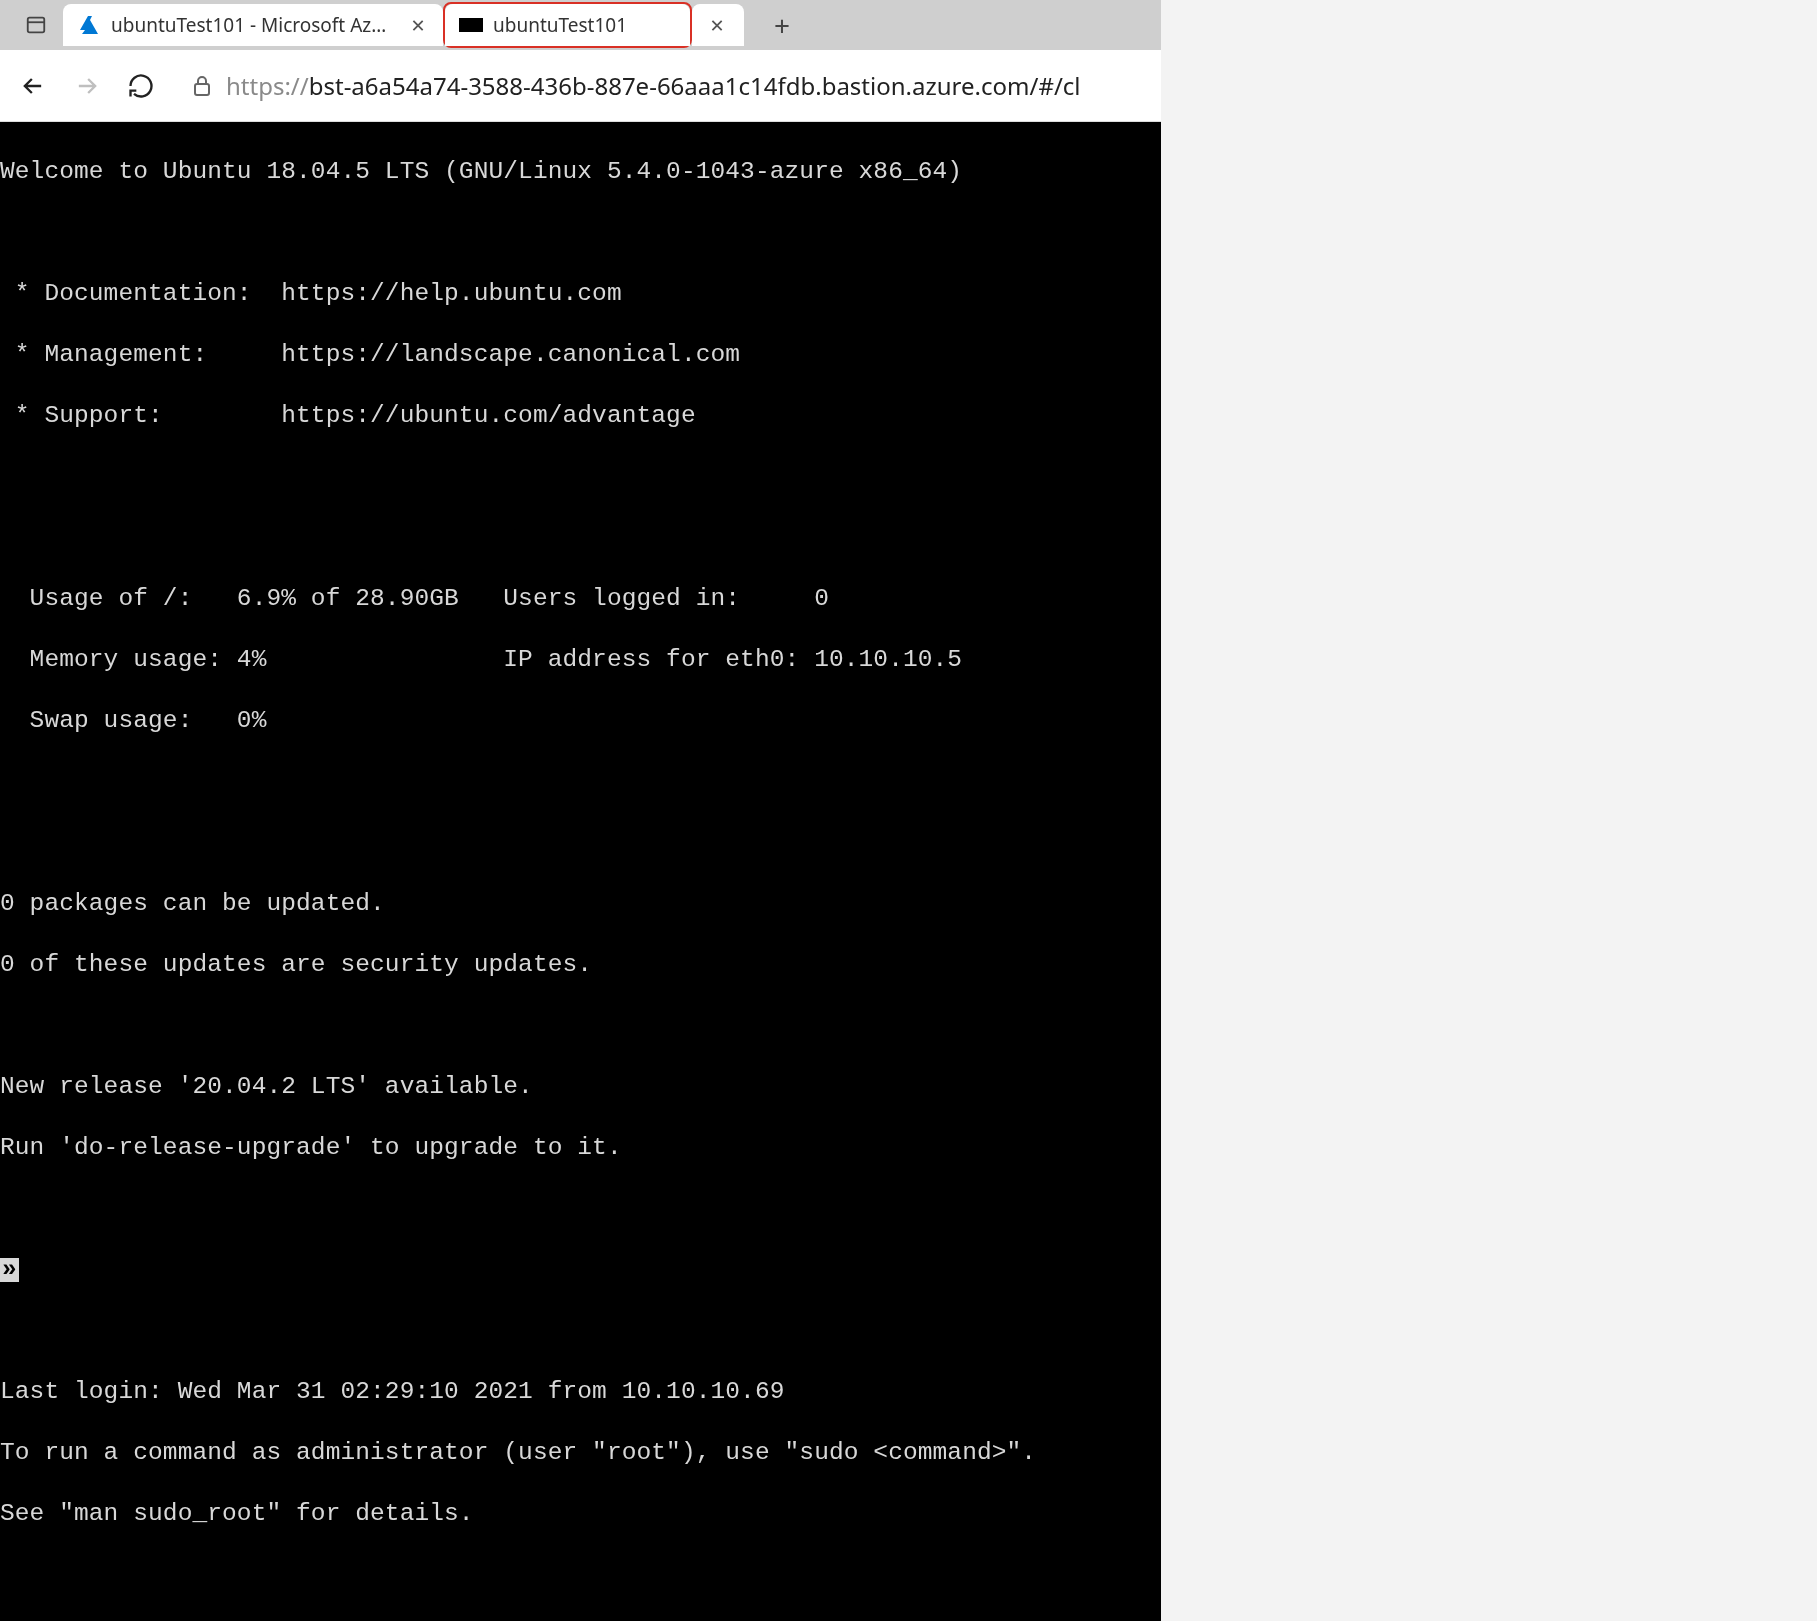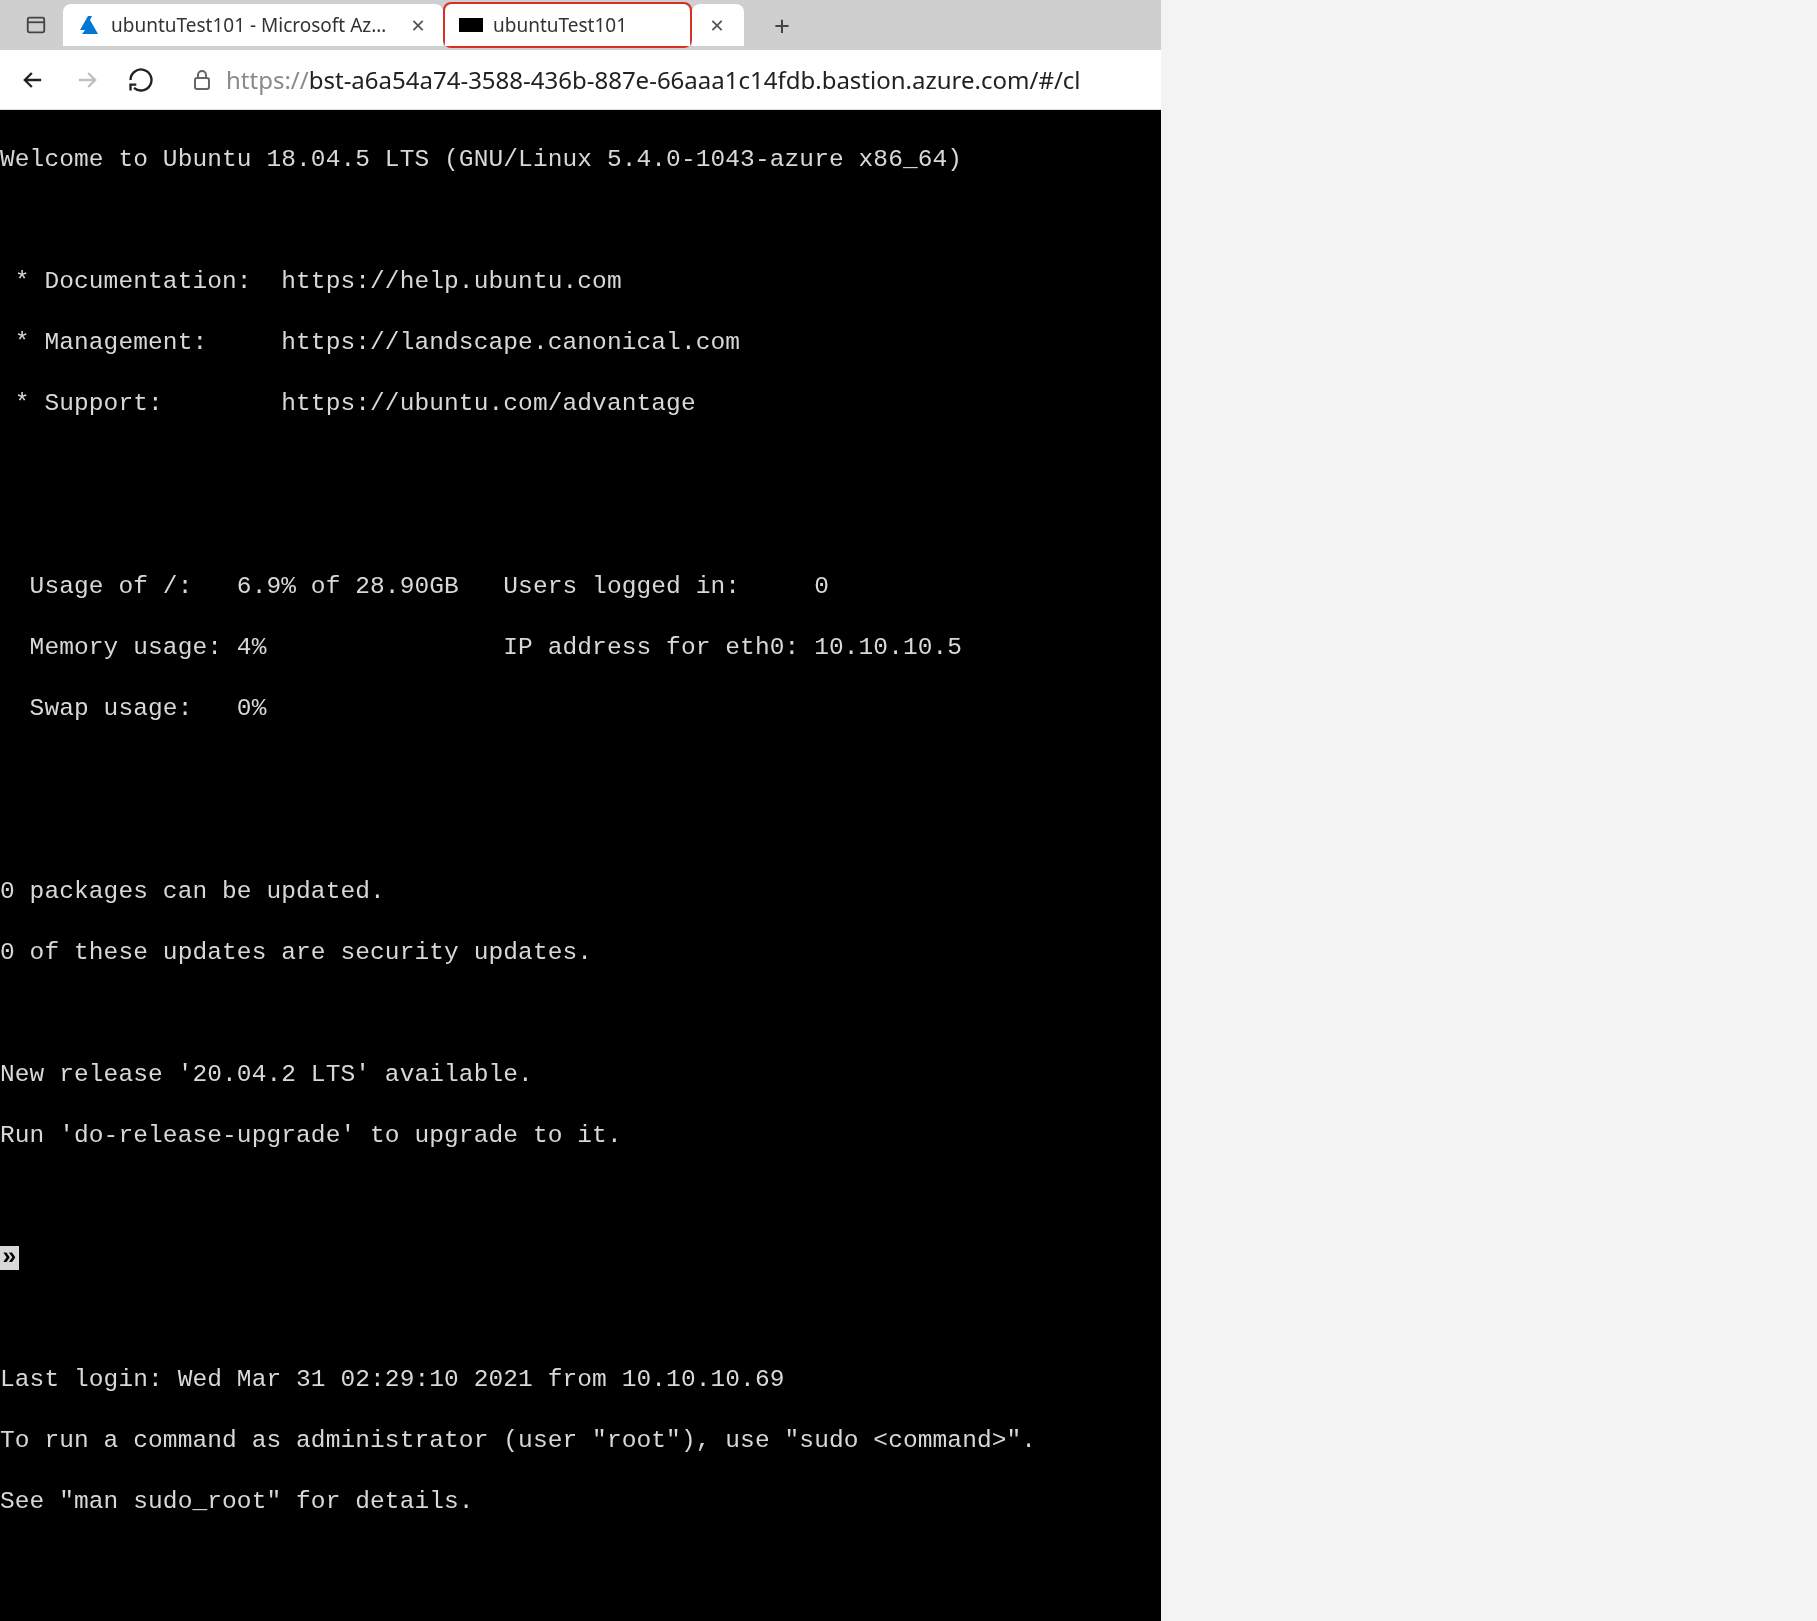--- a/index.html
+++ b/index.html
@@ -88,21 +88,21 @@
       margin-left: 18px;
       display: flex;
       align-items: center;
       justify-content: center;
       color: #444;
       font-size: 28px;
     }
     .toolbar {
       display: flex;
       align-items: center;
-      height: 60px;
+      height: 72px;
       background: #fff;
       padding: 8px 18px;
       gap: 24px;
       border-bottom: 1px solid #ddd;
     }
     .nav-btn {
       width: 30px;
       height: 30px;
       display: flex;
       align-items: center;

